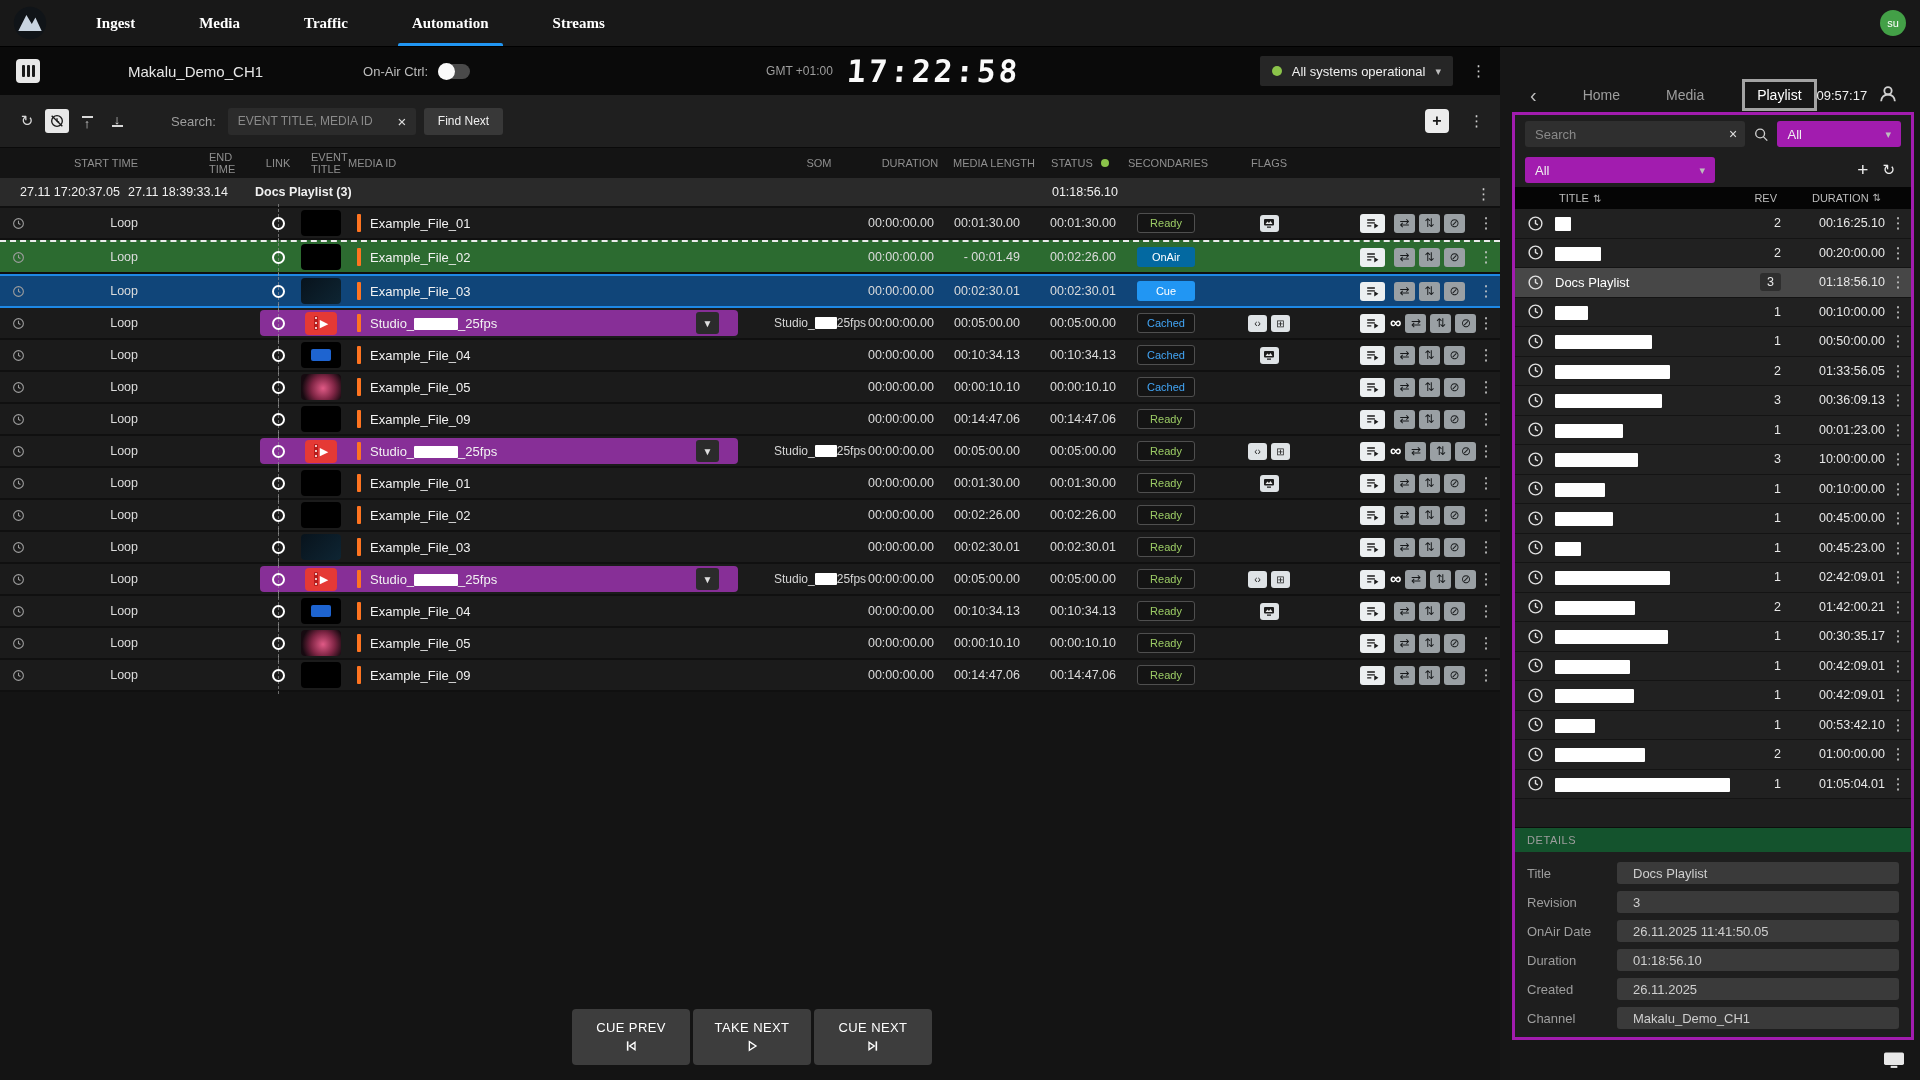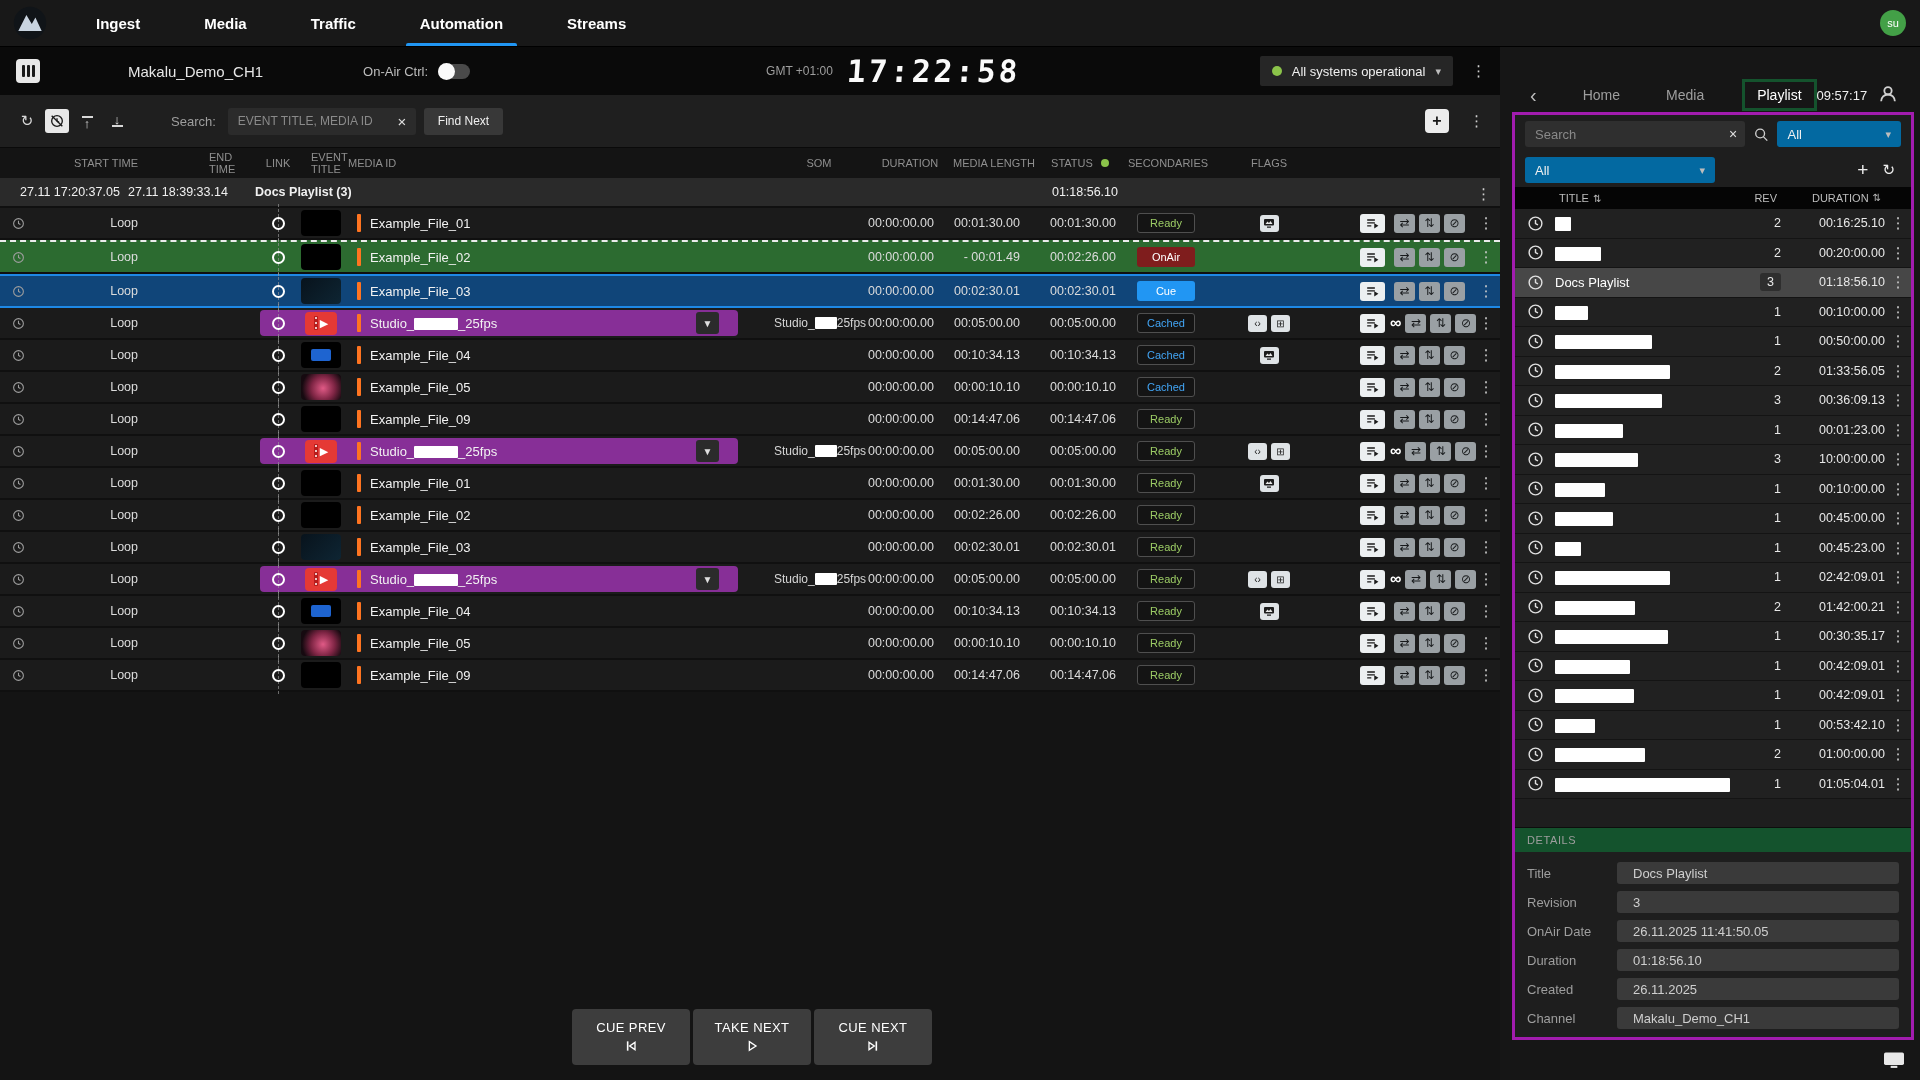--- a/index.html
+++ b/index.html
@@ -4,21 +4,21 @@
 <style>
   * { margin:0; padding:0; box-sizing:border-box; }
   html,body { background:#0d0d0d; }
   body { font-family:"Liberation Sans", sans-serif; color:#e0e0e0; }
   .screen { position:relative; width:1920px; height:1080px; background:#141414; overflow:hidden; }
 
   
   .topnav { display:flex; align-items:stretch; height:47px; background:#181818; border-bottom:1px solid #000; }
   .logo { width:60px; display:flex; align-items:center; justify-content:center; }
   .tabs { display:flex; gap:52px; margin-left:30px; align-items:stretch; }
-  .tab { display:flex; align-items:center; font-size:15px; font-weight:bold; color:#fff; cursor:pointer; position:relative; padding:0 6px; }
+  .tab { display:flex; align-items:center; font-size:15px; font-weight:bold; color:#fff; cursor:pointer; position:relative; padding:0 6px;font-family:Liberation Serif, serif; }
   .tab.active::after { content:""; position:absolute; left:-8px; right:-8px; bottom:0; height:3px; background:#2196f3; border-radius:2px 2px 0 0; }
   .topnav-spacer { flex:1; }
   .avatar { align-self:center; margin-right:14px; width:26px; height:26px; border-radius:50%; background:#43a047; color:#fff; font-size:11px; display:flex; align-items:center; justify-content:center; }
 
   .content { display:flex; height:1033px; }
   .main { position:relative; width:1500px; background:#141414; }
   .side { position:relative; width:420px; background:#161616; }
 
   
   .channel-bar { display:flex; align-items:center; height:48px; background:#0a0a0a; }
@@ -98,21 +98,21 @@
   .livebox .strip i { width:2px; height:2px; background:#fff; border-radius:50%; }
   .livebox .ply { color:#fff; font-size:11px; line-height:1; }
   .titlewrap { display:flex; align-items:center; height:100%; width:100%; gap:9px; padding-left:13px; }
   .obar { width:4px; height:18px; background:#ff7420; border-radius:1px; flex:none; }
   .ttext { font-size:13px; color:#f2f2f2; white-space:nowrap; }
   .redact { display:inline-block; background:#fff; height:12px; border-radius:1px; vertical-align:middle; }
   .c-mid { font-size:12px; color:#d6d6d6; padding-left:4px; white-space:nowrap; }
   .chip { min-width:58px; height:20px; border-radius:3px; display:flex; align-items:center; justify-content:center; font-size:11px; padding:0 6px; }
   .chip.ready { border:1px solid #4f4f4f; color:#9ccc65; background:rgba(0,0,0,.25); }
   .chip.cached { border:1px solid #4f4f4f; color:#42a5f5; background:rgba(0,0,0,.25); }
-  .chip.onair { background:#7f1d1d; color:#fff; }
+  .chip.onair { background:#0369a1; color:#fff; }
   .chip.cue { background:#2196f3; color:#fff; }
   .c-status { justify-content:center; }
   .c-sec { justify-content:center; gap:4px; }
   .sec-chip { min-width:19px; height:17px; background:#dfe3e6; border-radius:3px; color:#1c1c1c; display:flex; align-items:center; justify-content:center; font-size:10px; padding:0 2px; }
   .c-flags { padding-left:30px; padding-right:7px; }
   .flag-white { width:25px; height:19px; background:#eceff1; border-radius:3px; display:flex; align-items:center; justify-content:center; flex:none; }
   .inf { color:#fff; font-size:16px; font-weight:bold; margin-left:5px; line-height:1; }
   .fspacer { flex:1; }
   .flag-gray { width:21px; height:19px; background:#9aa0a4; border-radius:3px; color:#17191b; font-size:12px; display:flex; align-items:center; justify-content:center; margin-left:4px; flex:none; }
   .c-kebab { justify-content:center; }
@@ -124,31 +124,31 @@
   .dz-line2 { font-size:13px; margin-top:4px; }
   .dz-buttons { position:absolute; top:962px; left:572px; display:flex; gap:3px;justify-content:flex-end; }
   .dzbtn { width:118px; height:56px; background:#3d3d3d; border-radius:4px; color:#fff; display:flex; flex-direction:column; align-items:center; justify-content:center; gap:3px; }
   .dzbtn .lbl { font-size:13px; letter-spacing:.4px; }
   .dzbtn svg { display:block; }
 
   
   .side-nav { position:absolute; top:31px; left:12px; right:6px; height:34px; display:flex; align-items:center; color:#9e9e9e; font-size:14px; }
   .back { font-size:20px; color:#bdbdbd; margin-left:18px; }
   .side-nav .navitem { margin-left:46px; }
-  .side-nav .navitem.active { color:#fff; border:3px solid #14532d; padding:5px 12px; margin-left:38px; }
+  .side-nav .navitem.active { color:#fff; border:3px solid #a3a3a3; padding:5px 12px; margin-left:38px; }
   .side-time { color:#f0f0f0; font-size:13px; }
   .personicon { margin-left:10px; }
 
   .greenpanel { position:absolute; top:65px; left:12px; bottom:40px; right:6px; border:3px solid #a21caf; background:#1e1e1e; display:flex; flex-direction:column; }
   .sp-row1 { display:flex; align-items:center; height:38px; padding:0 10px; gap:8px; }
   .sp-search { flex:1; display:flex; height:26px; background:#2f2f2f; border-radius:3px; align-items:center; }
   .sp-search input { flex:1; background:transparent; border:none; color:#bdbdbd; font-size:13px; padding:0 10px; font-family:"Liberation Sans",sans-serif; }
   .sp-search input::placeholder { color:#8a8a8a; }
   .sp-x { padding:0 8px; color:#e0e0e0; font-size:14px; }
-  .sp-select { display:flex; align-items:center; justify-content:space-between; background:#0369a1; border-radius:3px; height:26px; padding:0 10px; font-size:13px; color:#f0f0f0; }
+  .sp-select { display:flex; align-items:center; justify-content:space-between; background:#a21caf; border-radius:3px; height:26px; padding:0 10px; font-size:13px; color:#f0f0f0; }
   .sel-cat { width:128px; }
   .sp-row2 { display:flex; align-items:center; height:34px; padding:0 10px; gap:8px; }
   .sel-type { width:190px; }
   .sp2-spacer { flex:1; }
   .sp-plus { color:#ececec; font-size:19px; }
   .sp-refresh { color:#ececec; font-size:15px; margin:0 6px; }
 
   .plist-hdr { display:flex; align-items:center; height:22px; background:#050505; color:#bdbdbd; font-size:11px; }
   .ph-title { margin-left:44px; display:flex; align-items:center; gap:4px; }
   .ph-spacer { flex:1; }

